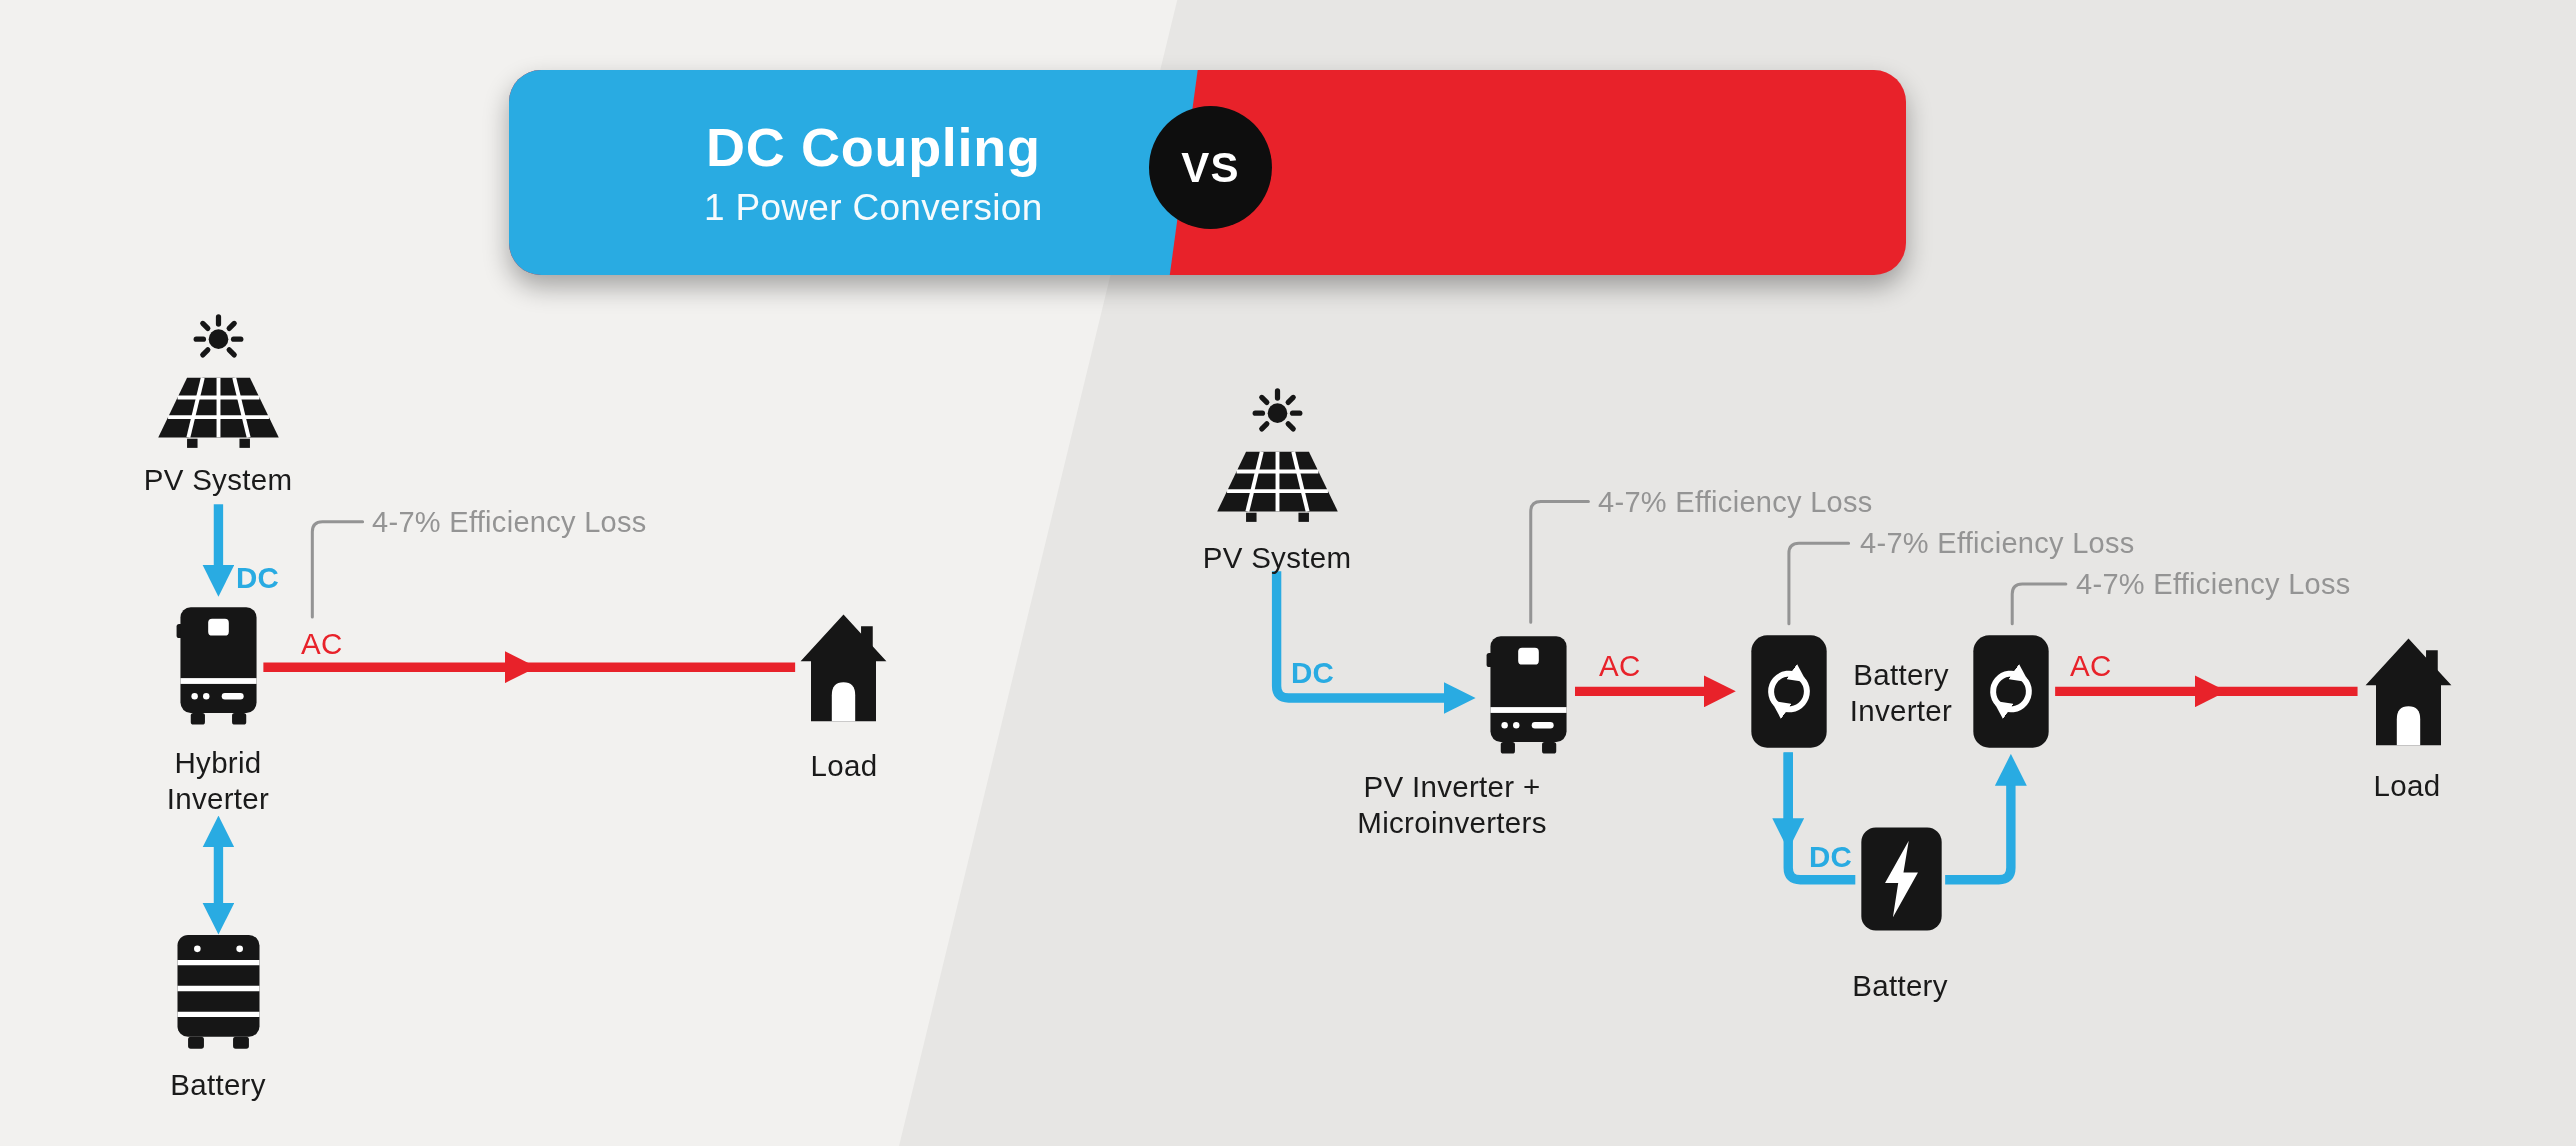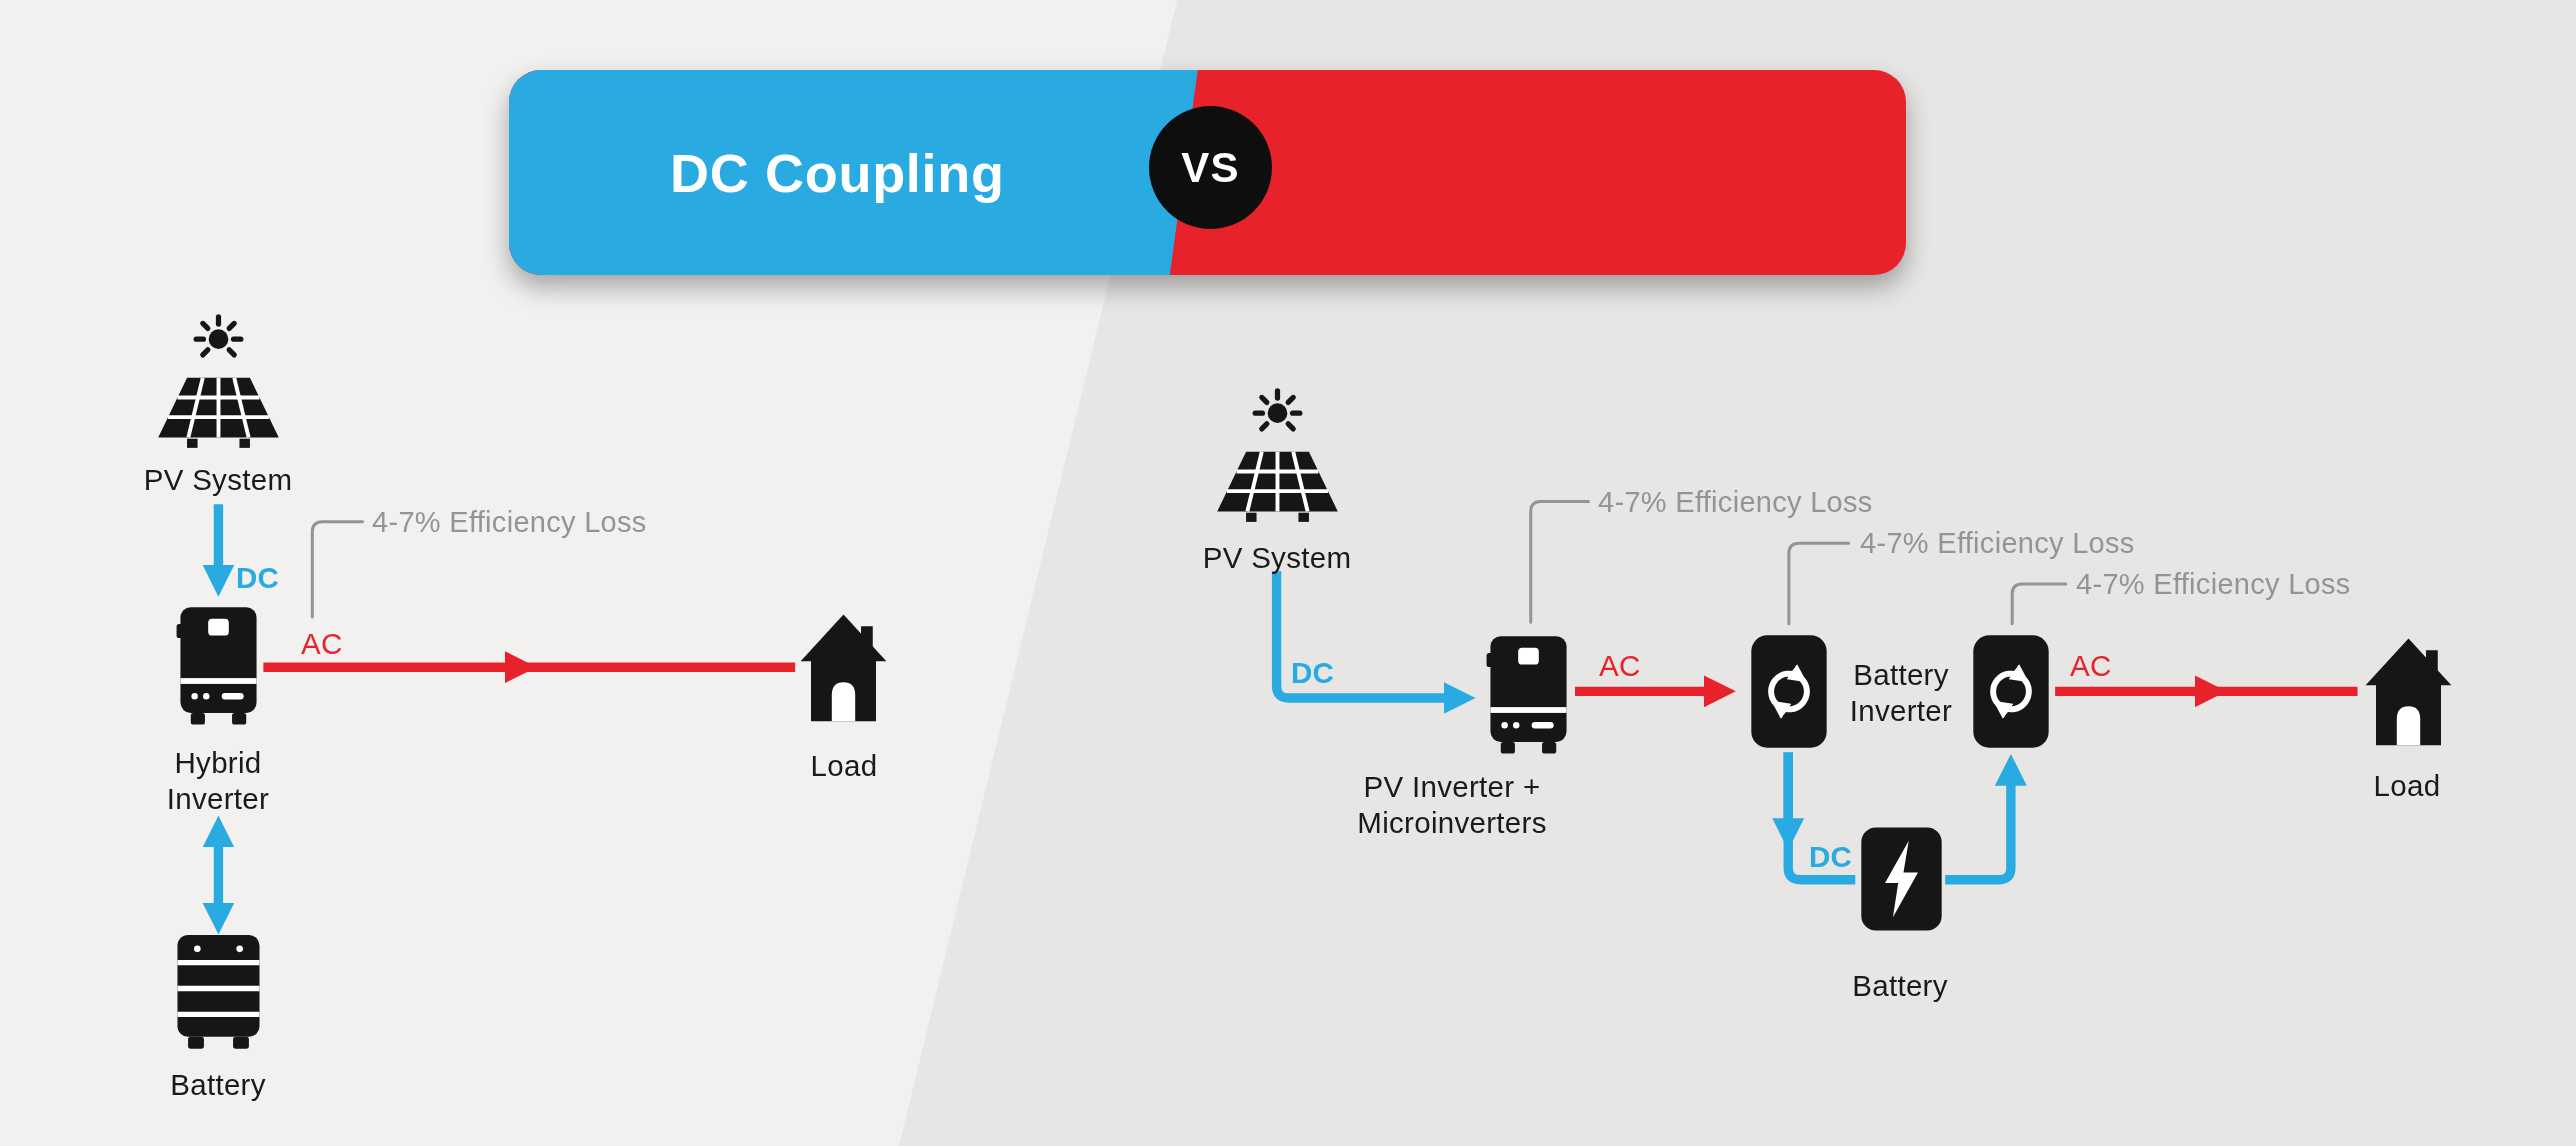--- a/index.html
+++ b/index.html
@@ -23,21 +23,21 @@
     position:absolute; left:509px; top:70px; width:1397px; height:205px;
     border-radius:32px; background:var(--red); overflow:hidden;
     box-shadow:0 12px 25.5px rgba(0,0,0,.32);
   }
   .banner-blue{
     position:absolute; inset:0; background:var(--blue);
     clip-path:polygon(0 0, 49.3% 0, 47.3% 100%, 0 100%);
   }
   .banner-col{
     position:absolute; top:0; height:100%; display:flex; flex-direction:column;
-    justify-content:center; align-items:center; gap:9.4px; color:#fff;
+    justify-content:center; align-items:center; gap:9.4px; color:#fff;margin-left:36px;
   }
   .banner-col.left{ left:0; width:47%; }
   .banner-col.right{ left:49%; width:51%; }
   .banner-title{ font-size:54px; font-weight:700; letter-spacing:0.7px; }
   .banner-sub{ font-size:37px; font-weight:400; opacity:.96; letter-spacing:0.3px; }
   .vs-circle{
     position:absolute; left:1149px; top:106px; width:123px; height:123px;
     border-radius:50%; background:#0e0e0e; color:#fff; display:flex;
     align-items:center; justify-content:center; font-size:42px; font-weight:700;
     letter-spacing:1.3px;
@@ -67,20 +67,21 @@
 </head>
 <body>
 
 <div class="stage">
   <div class="bg-right"></div>
 
   <div class="banner">
     <div class="banner-blue"></div>
     <div class="banner-col left">
       <div class="banner-title">DC Coupling</div>
+      <div class="banner-sub">1 Power Conversion</div>
     </div>
   </div>
   <div class="vs-circle">
     <span>VS</span>
   </div>
 
   <svg class="connectors" viewBox="0 0 3840 1709">
     <defs>
       <marker id="arr-blue" viewBox="0 0 12 12" refX="5" refY="6" markerWidth="3.4" markerHeight="3.4" orient="auto-start-reverse">
         <path d="M0 0 L12 6 L0 12 Z" class="fill-blue"></path>

